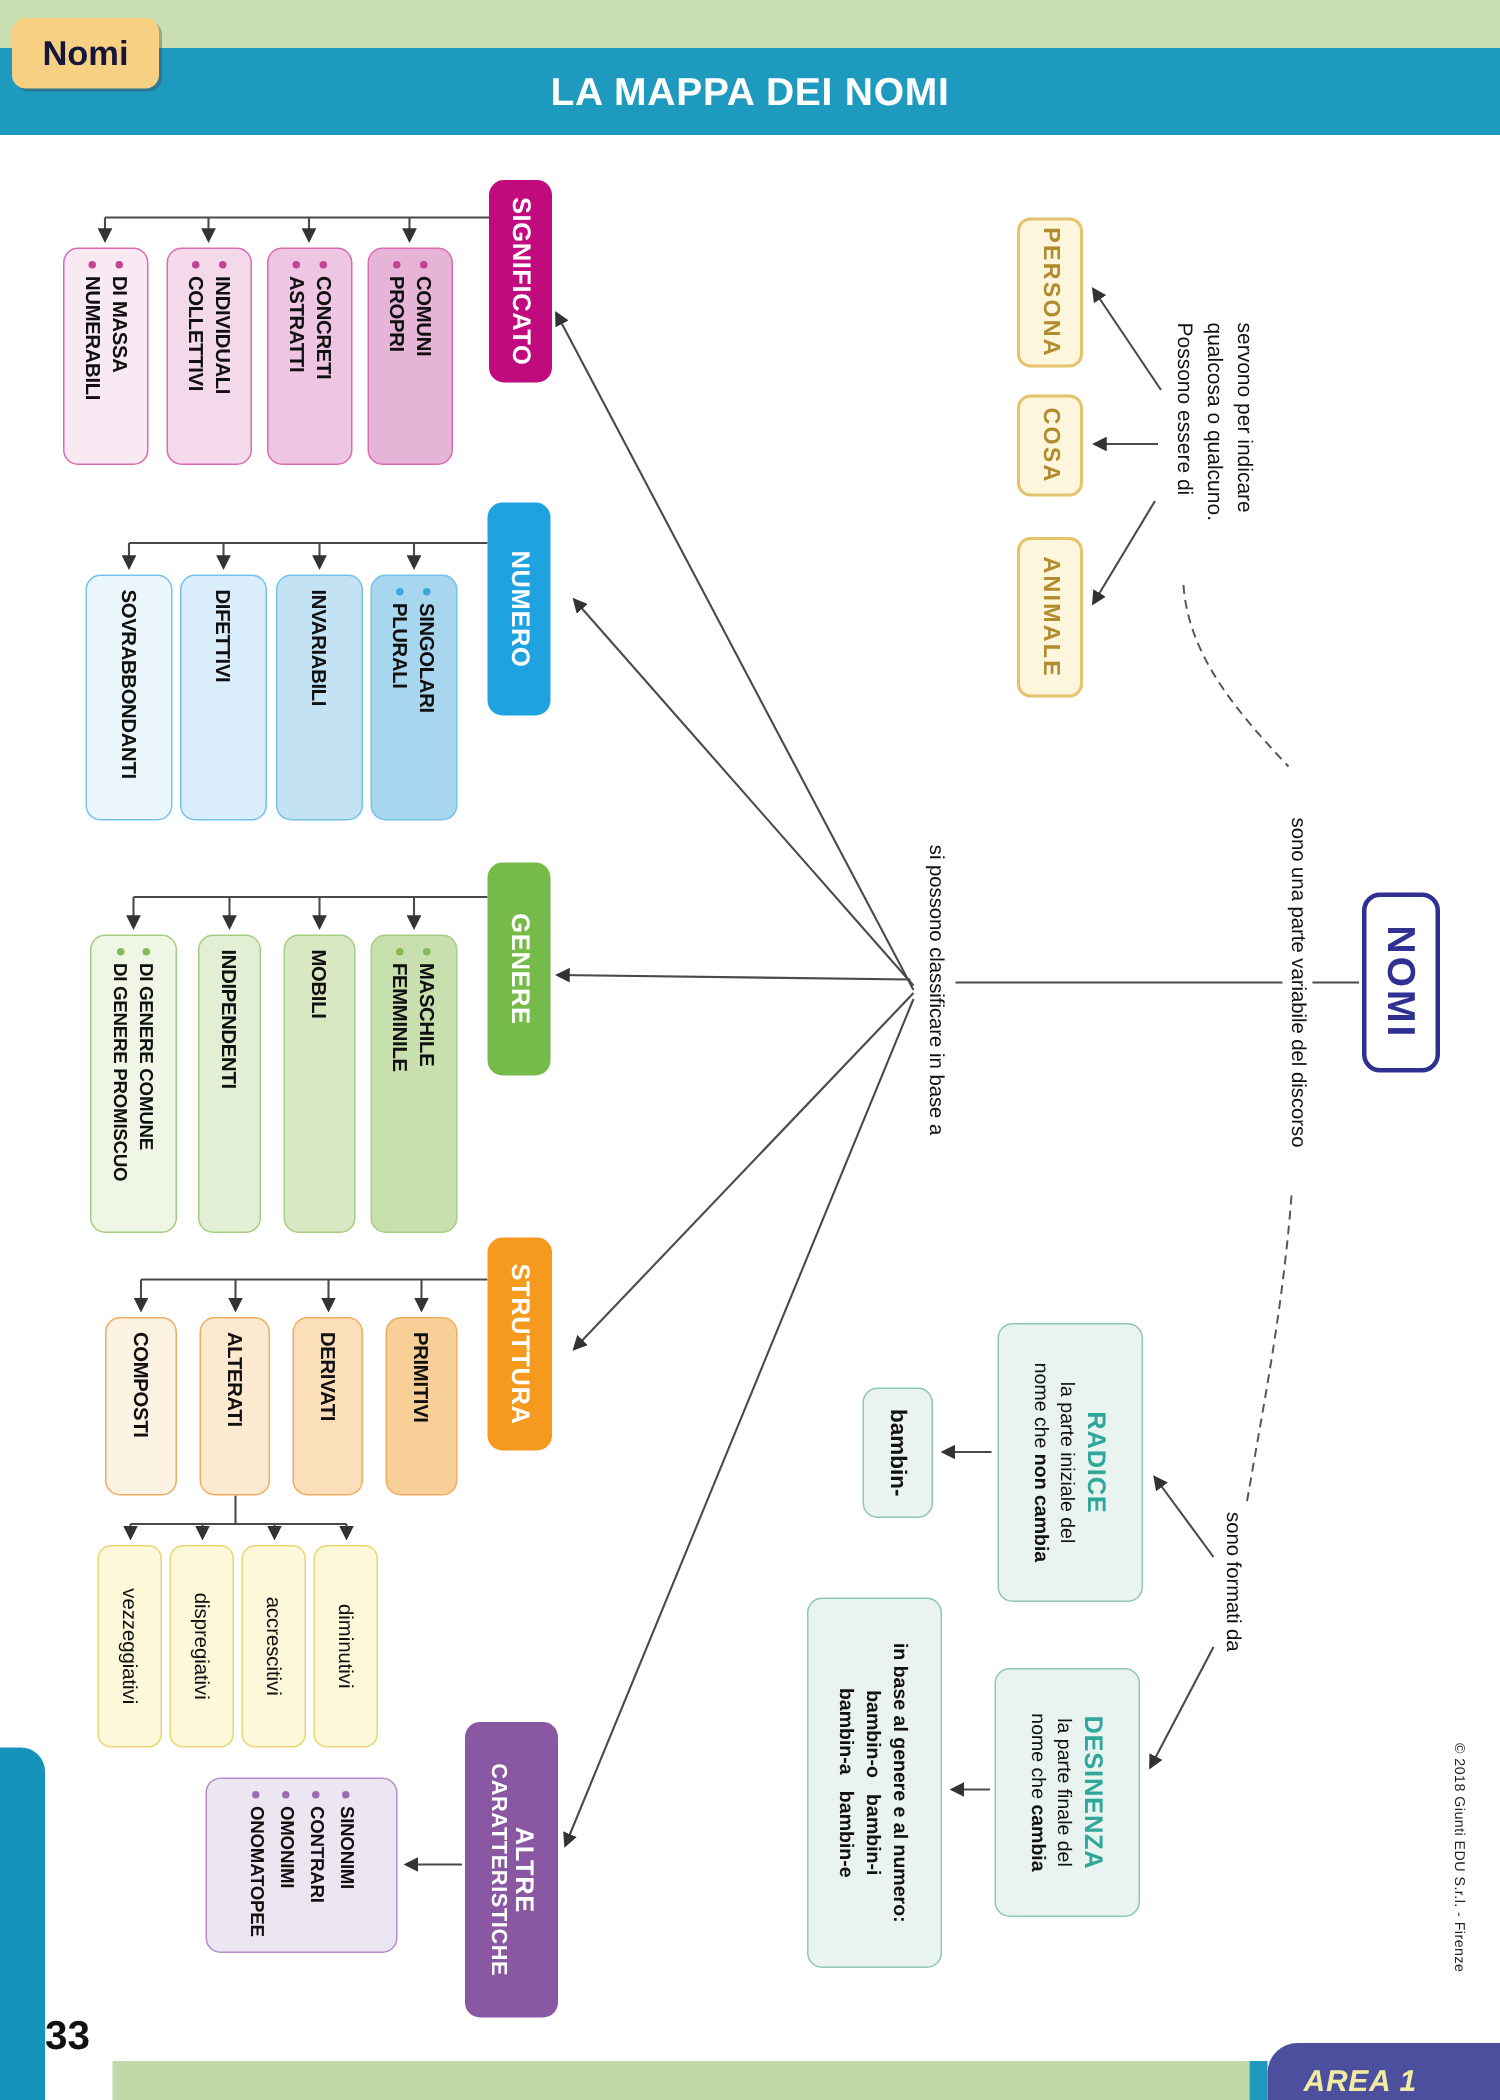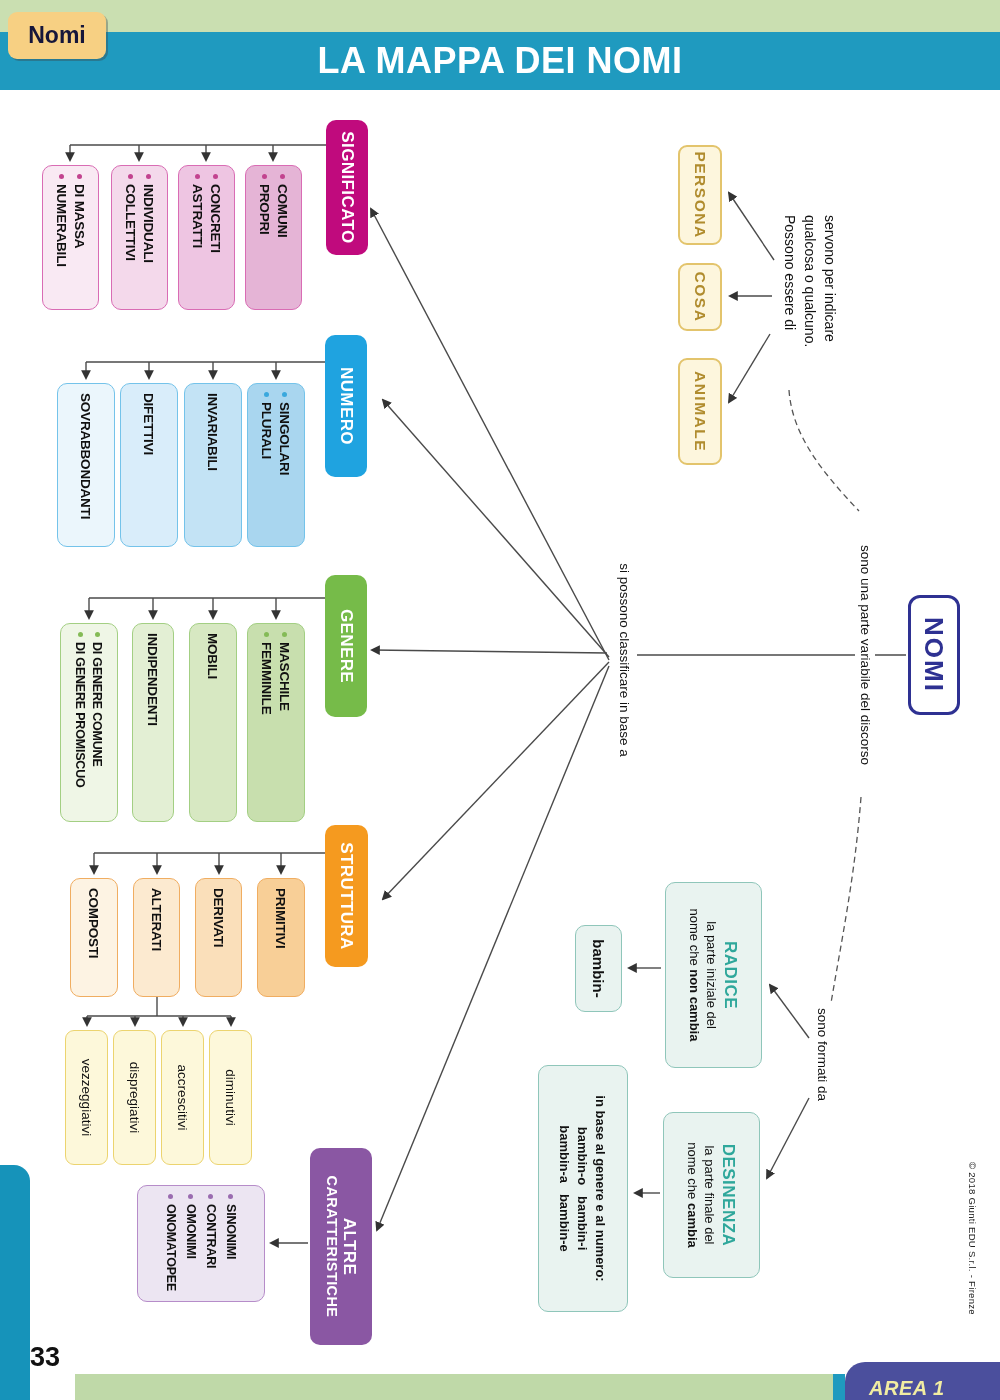--- a/index.html
+++ b/index.html
@@ -2,21 +2,21 @@
 <html><head>
 <meta charset="utf-8">
 <style>
   html,body{margin:0;padding:0;}
   body{width:1000px;height:1400px;position:relative;overflow:hidden;background:#fff;
        font-family:"Liberation Sans","DejaVu Sans",sans-serif;}
   .abs{position:absolute;}
   
   .top-strip{left:0;top:0;width:1000px;height:32px;}
   .title-bar{left:0;top:32px;width:1000px;height:58px;display:flex;align-items:center;justify-content:center;}
-  .title-bar .t{color:#fff;font-weight:bold;font-size:36px;letter-spacing:.5px;}
+  .title-bar .t{color:#fff;font-weight:bold;font-size:26px;letter-spacing:.5px;}
   .nomi-tab{left:8px;top:12px;width:98px;height:47px;border-radius:9px;display:flex;align-items:center;justify-content:center;
             font-weight:bold;font-size:23px;color:#16163a;box-shadow:2px 2px 0 rgba(60,60,60,.35);}
   .side-bar{left:0;top:1165px;width:30px;height:235px;border-top-right-radius:16px;}
   .page-num{left:30px;top:1342px;font-size:27px;font-weight:bold;color:#111;}
   .bottom-strip{left:75px;top:1374px;width:758px;height:26px;}
   .teal-sliver{left:833px;top:1374px;width:12px;height:26px;}
   .area-box{left:845px;top:1362px;width:155px;height:52px;border-top-left-radius:20px;
             display:flex;align-items:center;font-weight:bold;font-size:20px;padding-left:24px;box-sizing:border-box;letter-spacing:.5px;font-style:italic;}
   
   .map{left:980px;top:100px;width:1260px;height:960px;transform-origin:0 0;transform:rotate(90deg);}

